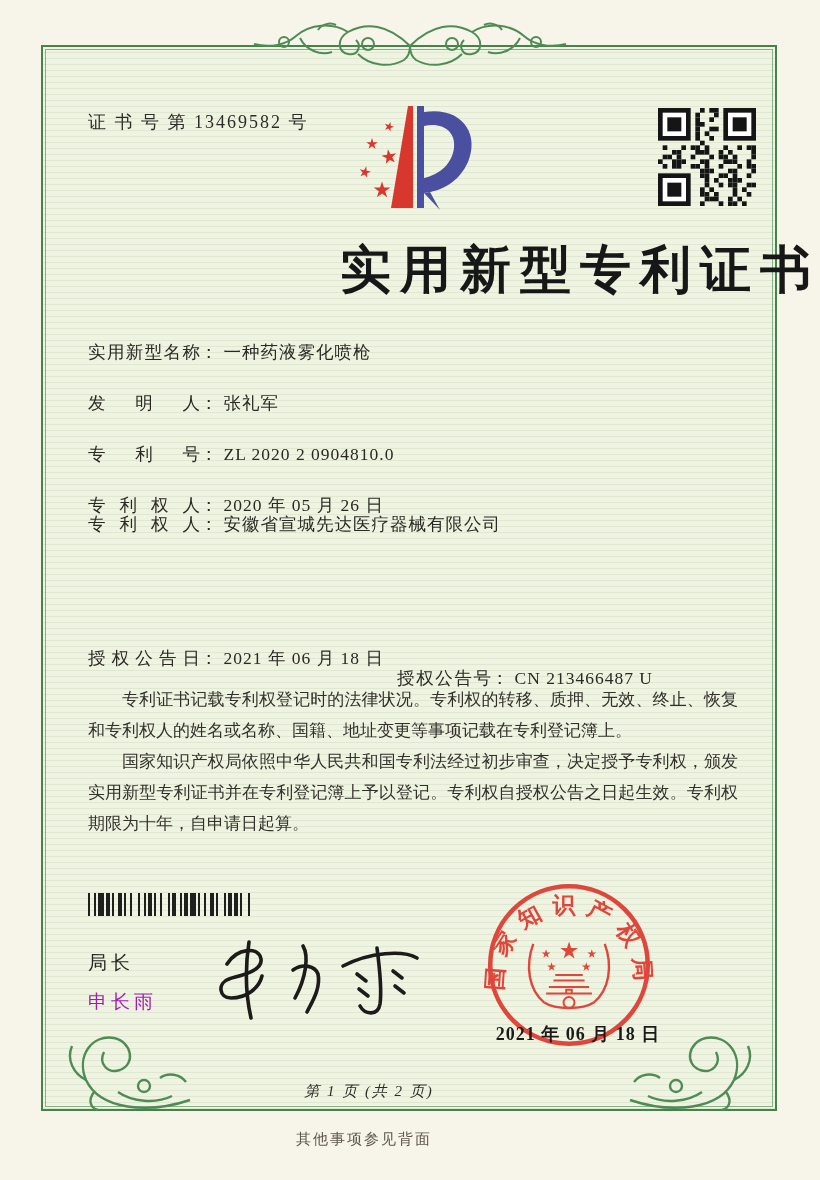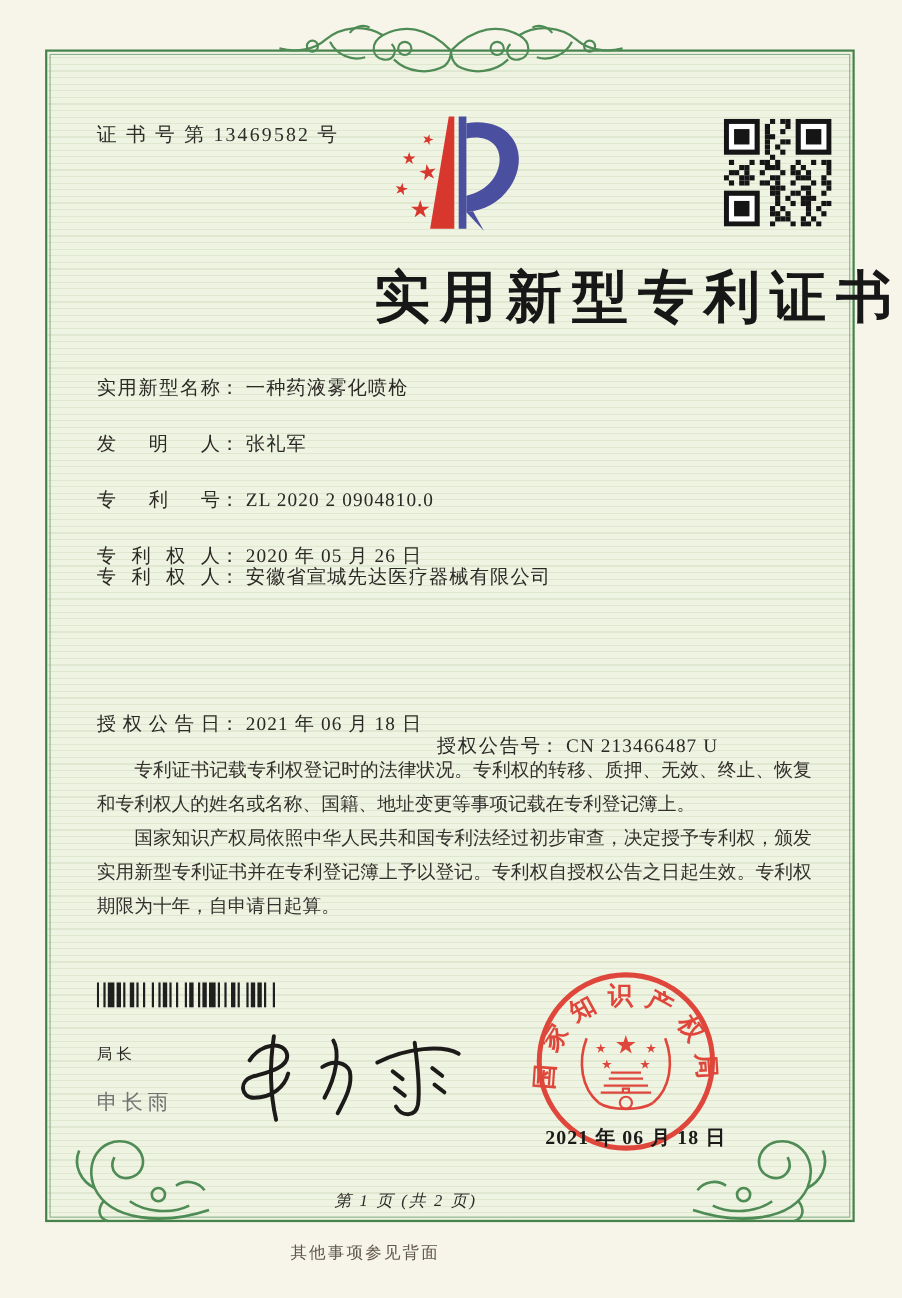--- a/index.html
+++ b/index.html
@@ -32,33 +32,33 @@
   .frow.r3{top:493px}.frow.r4{top:512px}.frow.r5{top:595px}.frow.r6{top:646px}
   .frow .col2 { position:absolute; left:309px; top:0; white-space:nowrap;margin-top:20px; }
   .frow .col2 .flabel { width:94px; }
 
   .paras { left:88px; top:684px; width:650px; font-size:17px; line-height:31px;
            color:#33302c; text-align:justify; }
   .paras p { text-indent:2em; }
 
   .barcode { left:88px; top:893px; width:216px; height:23px; }
 
-  .sig-role { left:88px; top:950px; font-size:14px; letter-spacing:4px; color:#262421;
+  .sig-role { left:88px; top:950px; font-size:19px; letter-spacing:4px; color:#262421;
               font-family:"Liberation Sans","DejaVu Sans",sans-serif; }
-  .sig-name { left:88px; top:989px; font-size:19px; letter-spacing:4px; color:#737373;
+  .sig-name { left:88px; top:989px; font-size:19px; letter-spacing:4px; color:#a21caf;
               font-family:"Liberation Sans","DejaVu Sans",sans-serif; }
   .signature { left:205px; top:926px; width:245px; height:98px; }
 
   .seal { left:482px; top:878px; width:174px; height:174px; opacity:.92; }
   .seal-date { left:487px; top:1022px; width:182px; text-align:center; font-size:18px;
                letter-spacing:1px; color:#1c1a18; font-weight:bold;
                font-family:"Liberation Serif","DejaVu Serif",serif; }
 
   .page-ind  { left:269px; top:1082px; width:200px; text-align:center; font-size:15px; color:#2e2c29; letter-spacing:2px;font-style:italic; }
-  .back-note { left:264px; top:1130px; width:200px; font-size:15px; color:#5f564a; letter-spacing:2px; }
+  .back-note { left:264px; top:1130px; width:200px; text-align:center; font-size:15px; color:#5f564a; letter-spacing:2px; }
 
   .orn-top    { left:248px; top:16px; width:324px; height:62px; }
   .orn-bl     { left:48px;  top:1022px; width:150px; height:92px; }
   .orn-br     { left:622px; top:1022px; width:150px; height:92px; transform:scaleX(-1); }
 </style>
 </head>
 <body>
 
 <div class="page">
 

